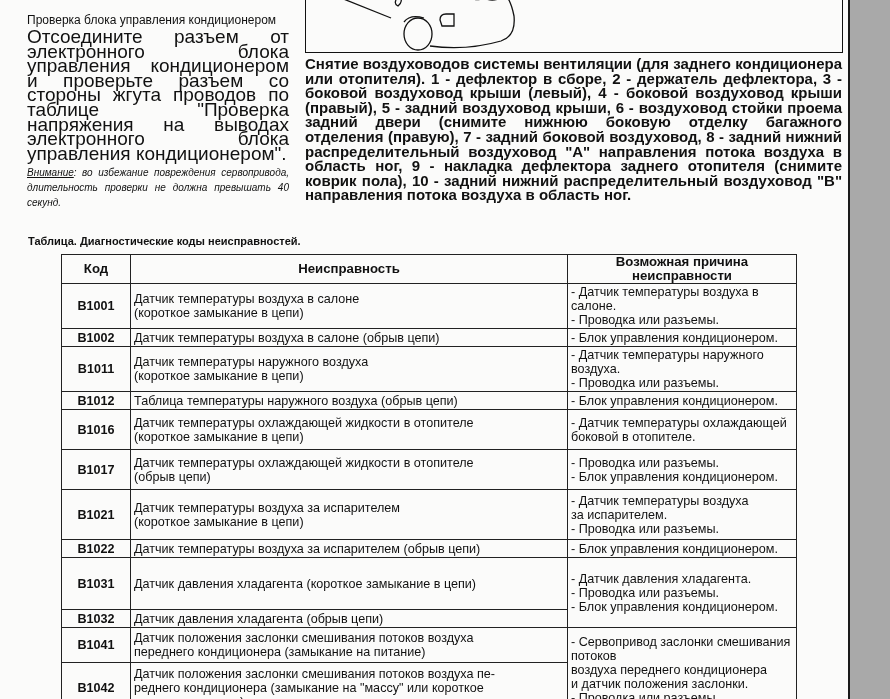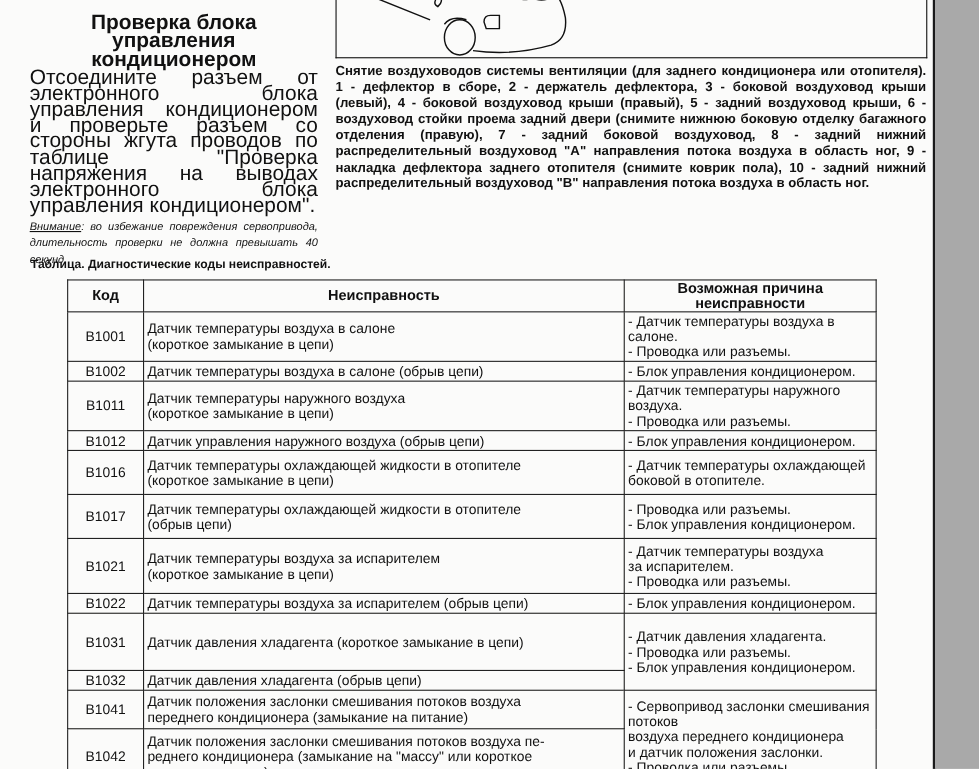--- a/index.html
+++ b/index.html
@@ -2,35 +2,35 @@
 <html><head>
 <meta charset="utf-8">
 <style>
   html,body{margin:0;padding:0;}
   body{width:890px;height:699px;overflow:hidden;background:#fbfbfa;position:relative;
        font-family:"Liberation Sans",sans-serif;color:#111;}
   .right-bar{position:absolute;left:850px;top:0;width:40px;height:699px;background:#a9a9a9;}
   .right-bar-edge{position:absolute;left:848px;top:0;width:3px;height:699px;background:#1a1a1a;}
 
   .left-col{position:absolute;left:27px;top:12px;width:262px;}
-  .heading{font-weight:bold;font-size:19px;line-height:17px;margin:0;text-align:center;}
+  .heading{font-weight:normal;font-size:12px;line-height:17px;margin:0;}
   .body-text{font-size:19px;line-height:14.6px;text-align:justify;margin:1px 0 0 0;}
   .note{font-size:10px;line-height:14.6px;font-style:italic;margin:5px 0 0 0;text-align:justify;}
   .note-label{text-decoration:underline;}
 
   .figure-frame{position:absolute;left:305px;top:-4px;width:536px;height:56px;border:1.5px solid #111;border-top:none;}
   .figure-svg{position:absolute;left:0;top:0;}
 
-  .caption{position:absolute;left:305px;top:57px;width:537px;font-weight:bold;font-size:12px;line-height:14.6px;text-align:justify;}
+  .caption{position:absolute;left:305px;top:57px;width:537px;font-weight:bold;font-size:15px;line-height:14.6px;text-align:justify;}
 
   .table-title{position:absolute;left:28px;top:235px;font-weight:bold;font-size:11px;}
   table.dtc{position:absolute;left:27px;top:254px;width:736px;border-collapse:collapse;font-size:12.6px;line-height:14px;margin-left:34px;}
   table.dtc th, table.dtc td{border:1.3px solid #222;padding:1px 3px;vertical-align:middle;}
   table.dtc th{font-weight:bold;font-size:13.2px;height:17px;padding:0 3px;}
-  .c-code{width:62px;text-align:center;}
+  .c-code{width:62px;text-align:center;font-weight:bold;}
   .c-fault{width:430px;}
   .c-cause{}
   td.bottom{vertical-align:bottom;}
   td.top{vertical-align:top;}
   .line{display:block;}
 </style>
 </head>
 <body>
 
 <div class="right-bar-edge"></div>
@@ -91,21 +91,21 @@
           <span class="line">Датчик температуры наружного воздуха</span>
           <span class="line">(короткое замыкание в цепи)</span>
         </td>
       <td>
           <span class="line">- Датчик температуры наружного воздуха.</span>
           <span class="line">- Проводка или разъемы.</span>
         </td>
     </tr>
     <tr style="height:18px">
       <td class="c-code">B1012</td>
-      <td>Датчик управления наружного воздуха (обрыв цепи)</td>
+      <td>Таблица температуры наружного воздуха (обрыв цепи)</td>
       <td>- Блок управления кондиционером.</td>
     </tr>
     <tr style="height:40px">
       <td class="c-code bottom">B1016</td>
       <td>
           <span class="line">Датчик температуры охлаждающей жидкости в отопителе</span>
           <span class="line">(короткое замыкание в цепи)</span>
         </td>
       <td class="top">
           <span class="line">- Датчик температуры охлаждающей</span>

